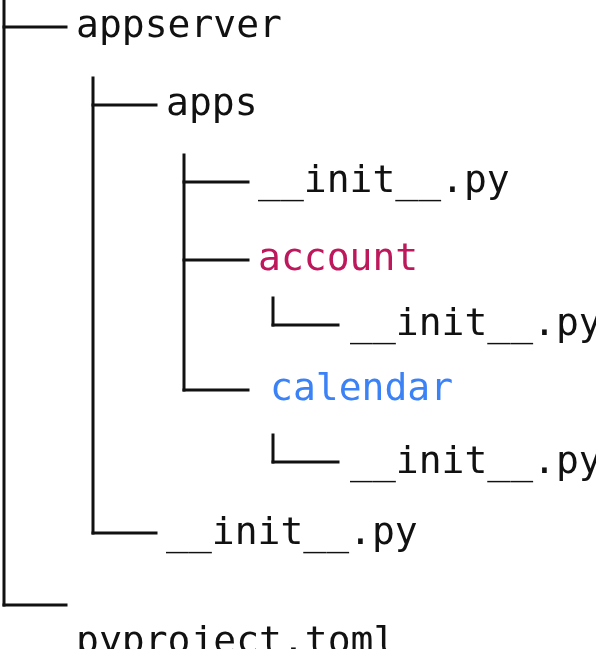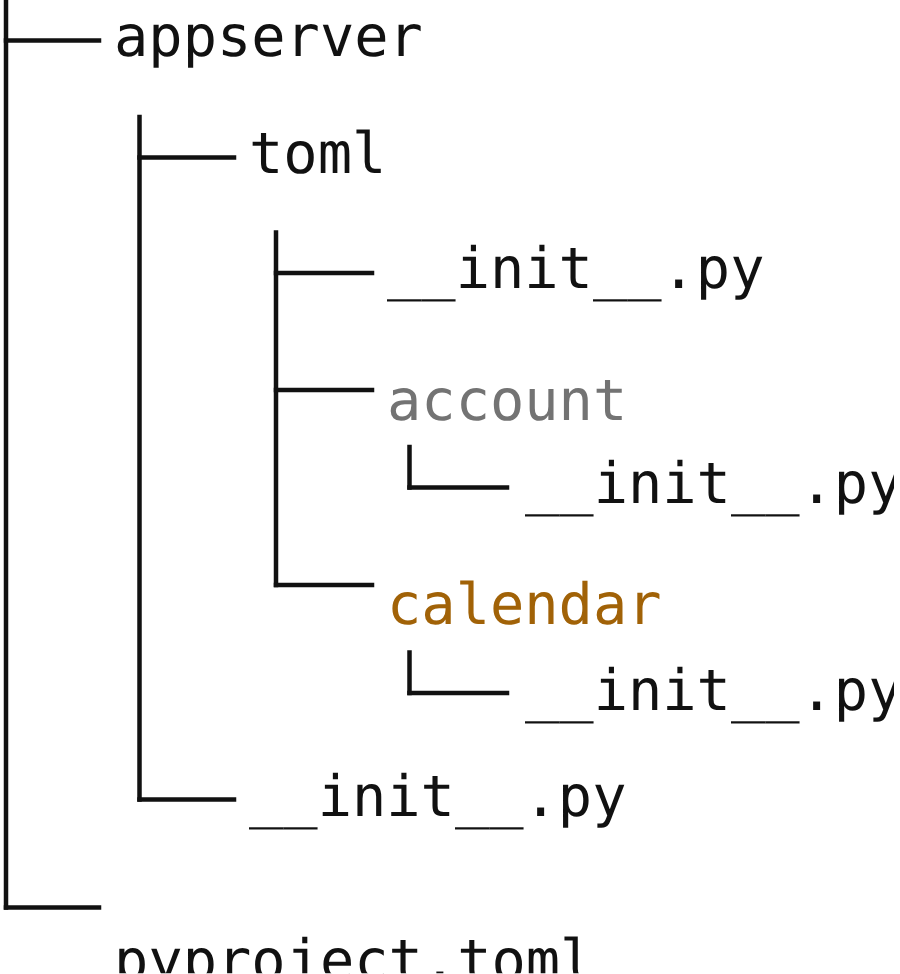--- a/index.html
+++ b/index.html
@@ -87,24 +87,24 @@
           <line x1="273" x2="273" y1="298" y2="325"></line>
           <line y1="325" y2="325" x1="273" x2="338"></line>
           <line x1="273" x2="273" y1="435" y2="462"></line>
           <line y1="462" y2="462" x1="273" x2="338"></line>
         </g>
     </svg>
   </div>
 
   <div id="label-layer">
       <div class="node-label" style="left: 76px; top: 5px; color: rgb(17, 17, 17);">appserver</div>
-      <div class="node-label" style="left: 166px; top: 83px; color: rgb(17, 17, 17);">toml</div>
+      <div class="node-label" style="left: 166px; top: 83px; color: rgb(17, 17, 17);">apps</div>
       <div class="node-label" style="left: 258px; top: 160px; color: rgb(17, 17, 17);">__init__.py</div>
-      <div class="node-label" style="left: 258px; top: 238px; color: #737373; margin-top: 10px;">account</div>
+      <div class="node-label" style="left: 258px; top: 238px; color: #be185d;">account</div>
       <div class="node-label" style="left: 350px; top: 303px; color: rgb(17, 17, 17);">__init__.py</div>
-      <div class="node-label" style="left: 258px; top: 368px; color: #a16207; margin-top: 16px;">calendar</div>
+      <div class="node-label" style="left: 270px; top: 368px; color: #3b82f6;">calendar</div>
       <div class="node-label" style="left: 350px; top: 441px; color: rgb(17, 17, 17);">__init__.py</div>
       <div class="node-label" style="left: 166px; top: 512px; color: rgb(17, 17, 17);">__init__.py</div>
       <div class="node-label" style="left: 76px; top: 581px; color: rgb(17, 17, 17); margin-top: 40px;">pyproject.toml</div>
     </div>
 
 
 </div>
 
 </body></html>

